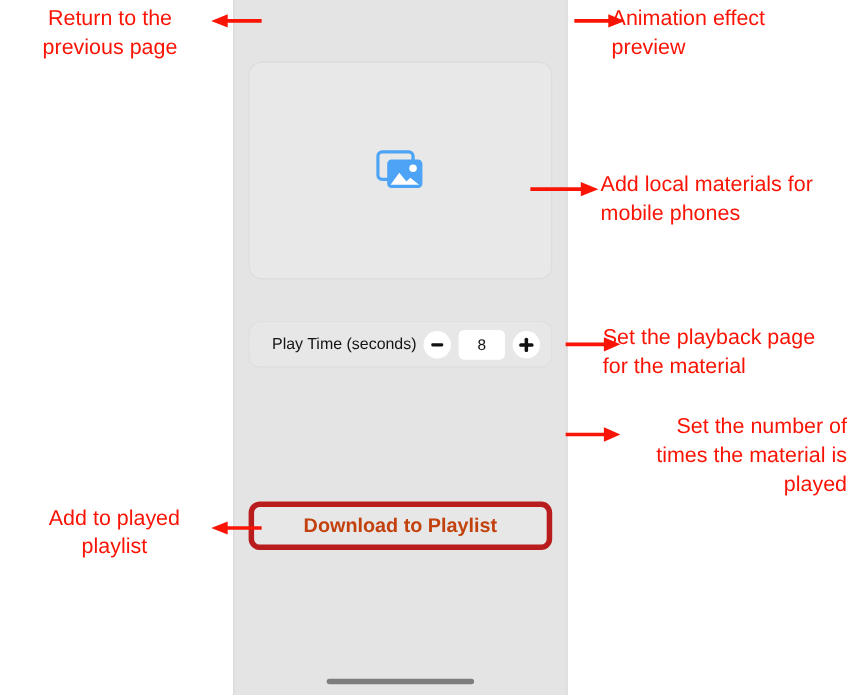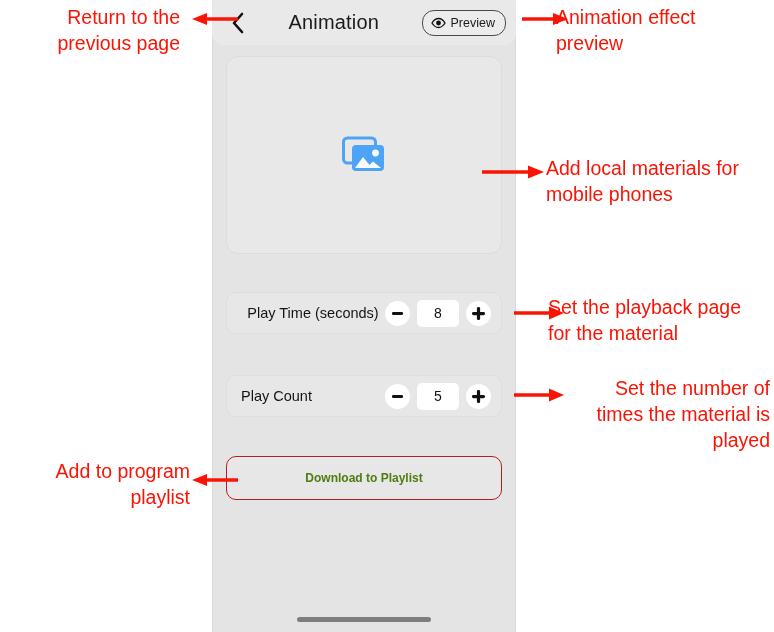--- a/index.html
+++ b/index.html
@@ -146,28 +146,28 @@
   }
 
   
   #download-button {
     position: absolute;
     left: 14px;
     top: 456px;
     width: 276px;
     height: 44px;
     background: #e7e7e7;
-    border: 1px solid #b91c1c;
+    border: 5px solid #b91c1c;
     border-radius: 10px;
     display: flex;
     align-items: center;
     justify-content: center;
-    font-size: 12px;
+    font-size: 18px;
     font-weight: bold;
-    color: #4d7c0f;
+    color: #c2410c;
     cursor: pointer;
     box-sizing: border-box;
   }
 
   
   #home-indicator {
     position: absolute;
     left: 50%;
     transform: translateX(-50%);
     bottom: 10px;
@@ -178,47 +178,32 @@
   }
 
   
   .annotation {
     position: absolute;
     color: #fa1405;
     font-size: 19.5px;
     line-height: 26px;
     white-space: pre-line;
   }
-  .ann-left { text-align: right; }
+  .ann-left { text-align: center; }
   .ann-right { text-align: left; }
   .arrow {
     position: absolute;
     height: 14px;
   }
 </style>
 </head>
 <body>
 
 <div id="phone-panel">
 
-  <div id="nav-bar">
-    <div id="back-button">
-      <svg width="13" height="22" viewBox="0 0 13 22">
-        <polyline points="11,2 3,11 11,20" fill="none" stroke="#111" stroke-width="2.6" stroke-linecap="round" stroke-linejoin="round"></polyline>
-      </svg>
-    </div>
-    <div id="nav-title">Animation</div>
-    <div id="preview-button">
-      <svg width="15" height="12" viewBox="0 0 18 12">
-        <path d="M9 0.6C4.4 0.6 1.2 6 1.2 6S4.4 11.4 9 11.4 16.8 6 16.8 6 13.6 0.6 9 0.6Z" fill="none" stroke="#111" stroke-width="1.6"></path>
-        <circle cx="9" cy="6" r="2.9" fill="#111"></circle>
-      </svg>
-      <span class="label">Preview</span>
-    </div>
-  </div>
 
   <div id="media-card">
     <svg width="44" height="38" viewBox="0 0 44 38">
       <rect x="1.5" y="2" width="32" height="25" rx="4" fill="none" stroke="#4da3f5" stroke-width="3"></rect>
       <rect x="10" y="9" width="32" height="26" rx="4" fill="#4da3f5"></rect>
       <circle cx="33.5" cy="17" r="3.4" fill="#ffffff"></circle>
       <path d="M13 32 L21 21 L27.5 29 L31 25.5 L39 32 Z" fill="#ffffff"></path>
     </svg>
   </div>
 
@@ -233,37 +218,20 @@
       <span class="value-box">8</span>
       <span class="circle-btn">
         <svg width="15" height="15" viewBox="0 0 15 15">
           <rect x="1" y="6" width="13" height="3.2" rx="1.4" fill="#111"></rect>
           <rect x="5.9" y="1.1" width="3.2" height="13" rx="1.4" fill="#111"></rect>
         </svg>
       </span>
     </span>
   </div>
 
-  <div class="setting-row" id="row-play-count">
-    <span class="setting-label">Play Count</span>
-    <span class="stepper">
-      <span class="circle-btn">
-        <svg width="13" height="13" viewBox="0 0 13 13">
-          <rect x="1" y="5" width="11" height="3" rx="1.3" fill="#111"></rect>
-        </svg>
-      </span>
-      <span class="value-box">5</span>
-      <span class="circle-btn">
-        <svg width="15" height="15" viewBox="0 0 15 15">
-          <rect x="1" y="6" width="13" height="3.2" rx="1.4" fill="#111"></rect>
-          <rect x="5.9" y="1.1" width="3.2" height="13" rx="1.4" fill="#111"></rect>
-        </svg>
-      </span>
-    </span>
-  </div>
 
   <div id="download-button">Download to Playlist</div>
 
   <div id="home-indicator"></div>
 </div>
 
 <div class="annotation ann-left" style="left:20px; top:4px; width:160px;">Return to the
 previous page</div>
 <svg class="arrow" style="left:192px; top:12px; width:46px;" viewBox="0 0 46 14">
   <line x1="46" y1="7" x2="12" y2="7" stroke="#fa1405" stroke-width="3.4"></line>
@@ -292,18 +260,18 @@
 for the material</div>
 
 <svg class="arrow" style="left:514px; top:388px; width:50px;" viewBox="0 0 50 14">
   <line x1="0" y1="7" x2="37" y2="7" stroke="#fa1405" stroke-width="3.4"></line>
   <polygon points="50,7 35,0.5 35,13.5" fill="#fa1405"></polygon>
 </svg>
 <div class="annotation ann-right" style="left:548px; top:375px; width:222px;text-align:right;">Set the number of
 times the material is
 played</div>
 
-<div class="annotation ann-left" style="left:18px; top:458px; width:172px;">Add to program
+<div class="annotation ann-left" style="left:18px; top:458px; width:172px;">Add to played
 playlist</div>
 <svg class="arrow" style="left:192px; top:473px; width:46px;" viewBox="0 0 46 14">
   <line x1="46" y1="7" x2="12" y2="7" stroke="#fa1405" stroke-width="3.4"></line>
   <polygon points="0,7 15,1 15,13" fill="#fa1405"></polygon>
 </svg>
 
 </body></html>

